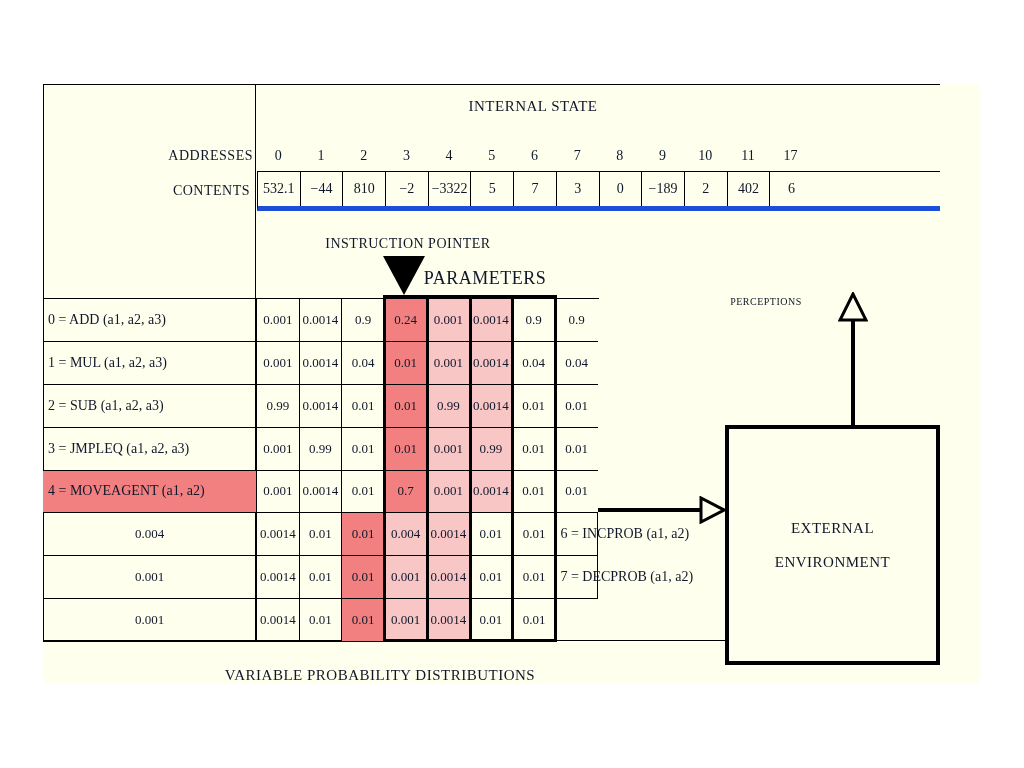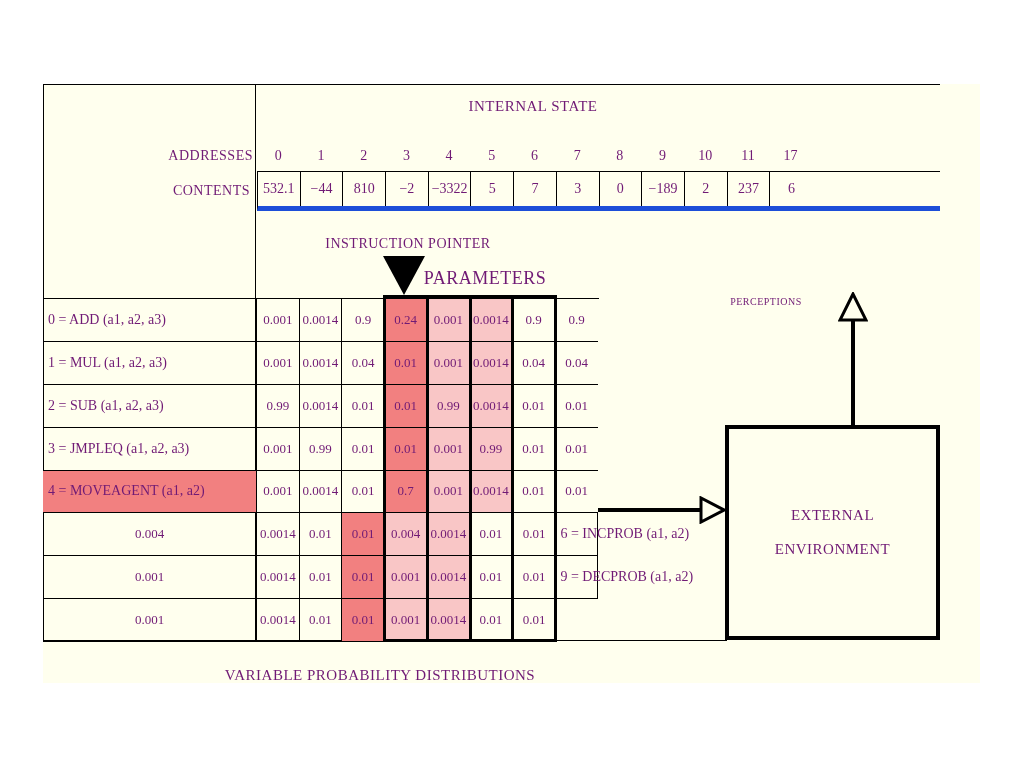--- a/index.html
+++ b/index.html
@@ -1,18 +1,18 @@
 <!DOCTYPE html>
 <html><head>
 <meta charset="utf-8">
 <style>
   html,body{margin:0;padding:0;}
   #canvas{
     position:relative;width:1024px;height:768px;background:#FFFFFF;overflow:hidden;
-    font-family:"Liberation Serif","DejaVu Serif",serif;color:#701a75;
+    font-family:"Liberation Serif","DejaVu Serif",serif;color:#0f172a;
   }
   #figure{position:absolute;left:43px;top:84px;width:937px;height:599px;background:#FFFFEE;}
   .line{position:absolute;background:#000;}
   .cap{position:absolute;font-size:15px;letter-spacing:0.5px;white-space:nowrap;}
   .center{text-align:center;}
   .right{text-align:right;}
 
   
   #addresses-row{position:absolute;left:214px;top:64px;width:556px;height:16px;display:flex;}
   .acell{flex:0 0 42.7px;text-align:center;font-size:14px;line-height:16px;}
@@ -42,21 +42,21 @@
   #hl-frame{position:absolute;left:340px;top:211px;width:174px;height:347px;
     border:3px solid #000;box-sizing:border-box;pointer-events:none;}
   .hl-div{position:absolute;top:211px;width:3px;height:347px;background:#000;pointer-events:none;}
 
   
   #arrow-h{position:absolute;left:555px;top:424px;width:103px;height:4px;background:#000;}
   #arrow-v{position:absolute;left:808px;top:237px;width:4px;height:104px;background:#000;}
   .ah{position:absolute;}
 
   
-  #env-box{position:absolute;left:682px;top:341px;width:215px;height:215px;border:4px solid #000;
+  #env-box{position:absolute;left:682px;top:341px;width:215px;height:240px;border:4px solid #000;
     box-sizing:border-box;display:flex;flex-direction:column;align-items:center;justify-content:center;gap:17px;}
 </style>
 </head>
 <body>
 
 <div id="canvas">
   <div id="figure">
 
     <div class="line" style="left:0;top:0;width:897px;height:1px;"></div>
     <div class="line" style="left:0;top:0;width:1px;height:557px;"></div>
@@ -86,21 +86,21 @@
         <div class="ccell b">−44</div>
         <div class="ccell b">810</div>
         <div class="ccell b">−2</div>
         <div class="ccell b">−3322</div>
         <div class="ccell b">5</div>
         <div class="ccell b">7</div>
         <div class="ccell b">3</div>
         <div class="ccell b">0</div>
         <div class="ccell b">−189</div>
         <div class="ccell b">2</div>
-        <div class="ccell b">237</div>
+        <div class="ccell b">402</div>
         <div class="ccell">6</div>
       </div>
 
     <div class="cap center" style="left:265px;top:152px;width:200px;font-size:14px;">INSTRUCTION POINTER</div>
     <div id="ip-triangle"></div>
     <div class="cap center" style="left:342px;top:184px;width:200px;font-size:18px;">PARAMETERS</div>
 
     <div id="prob-table">
         <div class="plabel">0 = ADD (a1, a2, a3)</div>
         <div class="pcell">0.001</div>
@@ -157,21 +157,21 @@
         <div class="pcell lastcol">0.01</div>
         <div class="plabel">6 = INCPROB (a1, a2)</div>
         <div class="pcell">0.001</div>
         <div class="pcell">0.0014</div>
         <div class="pcell">0.01</div>
         <div class="pcell bg-dark">0.01</div>
         <div class="pcell bg-light">0.001</div>
         <div class="pcell bg-light">0.0014</div>
         <div class="pcell">0.01</div>
         <div class="pcell lastcol">0.01</div>
-        <div class="plabel">9 = DECPROB (a1, a2)</div>
+        <div class="plabel">7 = DECPROB (a1, a2)</div>
         <div class="pcell">0.001</div>
         <div class="pcell">0.0014</div>
         <div class="pcell">0.01</div>
         <div class="pcell bg-dark">0.01</div>
         <div class="pcell bg-light">0.001</div>
         <div class="pcell bg-light">0.0014</div>
         <div class="pcell">0.01</div>
         <div class="pcell lastcol">0.01</div>
       </div>
     <div id="hl-frame"></div>

